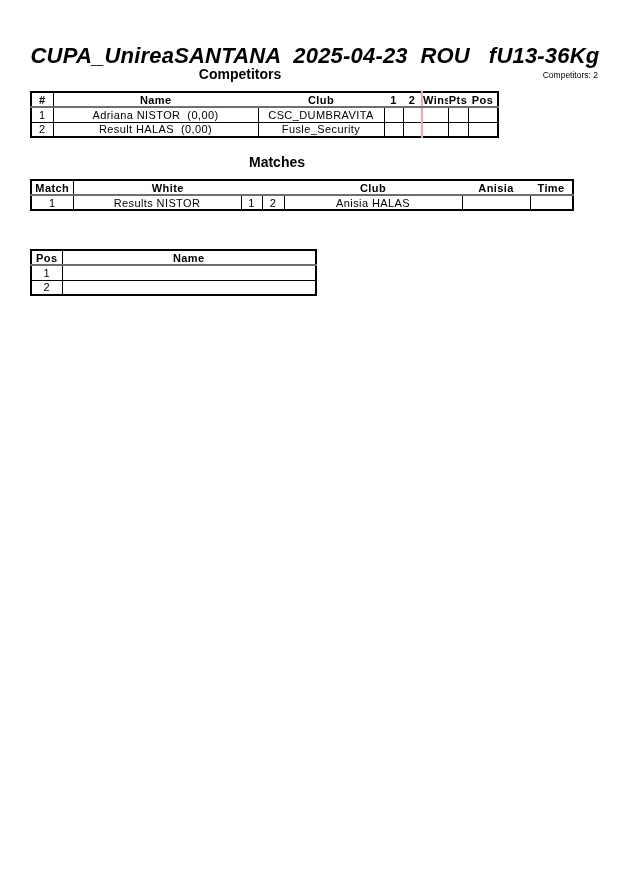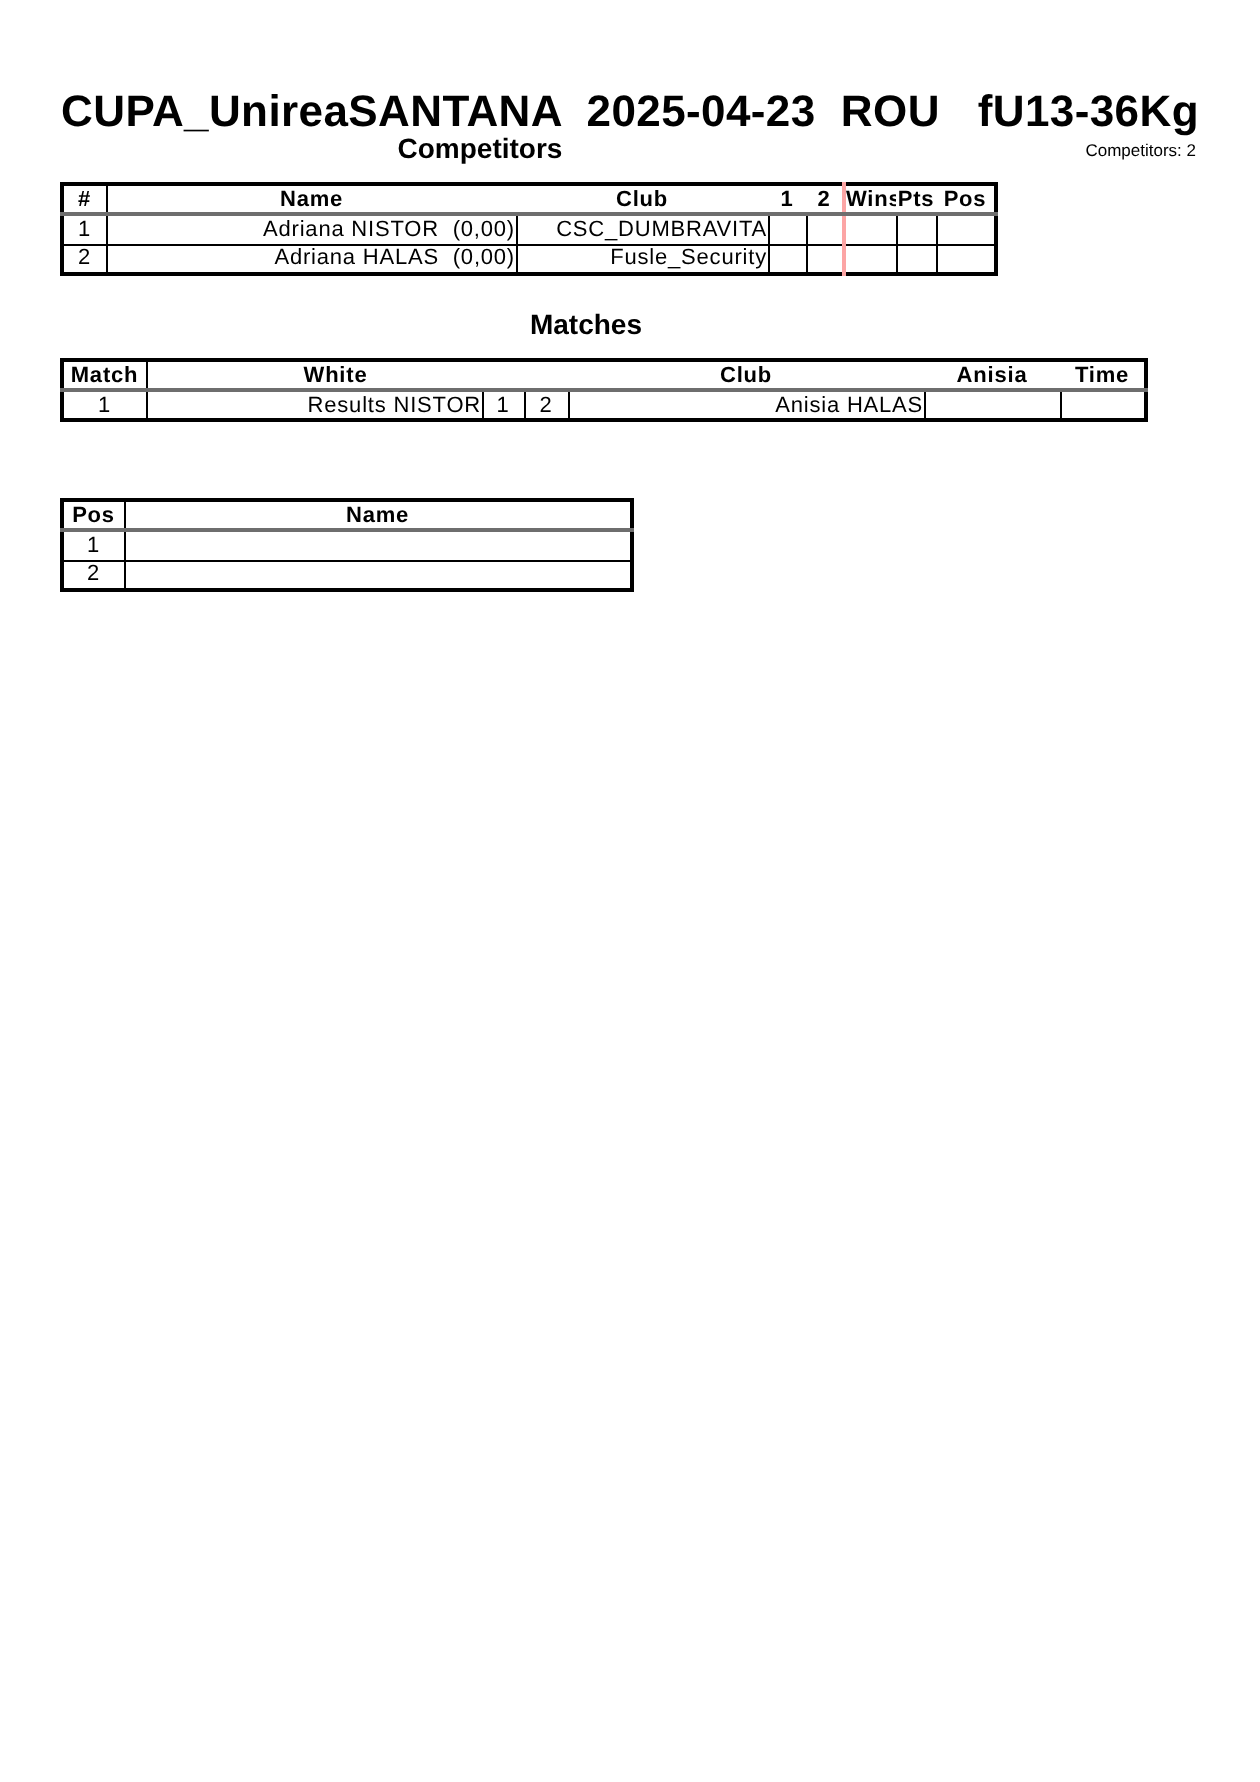--- a/index.html
+++ b/index.html
@@ -6,49 +6,49 @@
   html,body { background:#ffffff; }
   body {
     width:630px; height:891px; position:relative;
     font-family:"Liberation Sans", sans-serif; color:#000;
   }
   .page { position:absolute; left:0; top:0; width:630px; height:891px; background:#fff; overflow:hidden; }
 
   .title {
     position:absolute; top:43px; left:0; width:630px;
     text-align:center; font-weight:bold; font-size:22px; line-height:26px;
-    white-space:pre; letter-spacing:0.2px;
+    white-space:pre; letter-spacing:0.2px;font-style:italic;
   }
   .sec-heading {
     position:absolute; font-weight:bold; font-size:14px; line-height:15px;
     text-align:center;
   }
   #competitors-heading { top:67px;  left:30px; width:420px; }
-  #matches-heading     { top:155px; left:30px; width:526px; }
+  #matches-heading     { top:155px; left:14px; width:526px; }
   #results-heading     { top:228px; left:30px; width:276px; }
   .count-note { position:absolute; top:70px; right:32px; font-size:8.5px; line-height:10px;text-align:center; }
 
   table {
     position:absolute; border-collapse:collapse; table-layout:fixed;
     background:#fff; border:2px solid #000;
   }
   #competitors-table { top:91px;  left:30px; width:467px; }
   #matches-table     { top:179px; left:30px; width:542px; }
   #results-table     { top:249px; left:30px; width:285px; }
 
   th, td {
     font-size:11px; height:15px; vertical-align:middle;
     padding:0; overflow:hidden; letter-spacing:0.4px;
   }
   th {
     font-weight:bold; text-align:center; border:none;
     border-bottom:2px solid #6e6e6e;
   }
   td { border:1px solid #000; text-align:center; }
-  .name-cell { text-align:right; padding-left:0; white-space:pre; }
+  .name-cell { text-align:center; padding-left:0; white-space:pre; }
   .bR1 { border-right:1px solid #000; }
   .bL2 { border-left:2px solid #fca5a5; }
 </style>
 </head>
 <body>
 
 <div class="page">
 
   <div class="title">CUPA_UnireaSANTANA  2025-04-23  ROU   fU13-36Kg</div>
 
@@ -82,21 +82,21 @@
       <td class="name-cell">Adriana NISTOR  (0,00)</td>
       <td class="name-cell">CSC_DUMBRAVITA</td>
       <td></td>
       <td></td>
       <td class="bL2"></td>
       <td></td>
       <td></td>
     </tr>
     <tr>
       <td>2</td>
-      <td class="name-cell">Adriana HALAS  (0,00)</td>
+      <td class="name-cell">Result HALAS  (0,00)</td>
       <td class="name-cell">Fusle_Security</td>
       <td></td>
       <td></td>
       <td class="bL2"></td>
       <td></td>
       <td></td>
     </tr>
   </tbody>
     </table>
 

